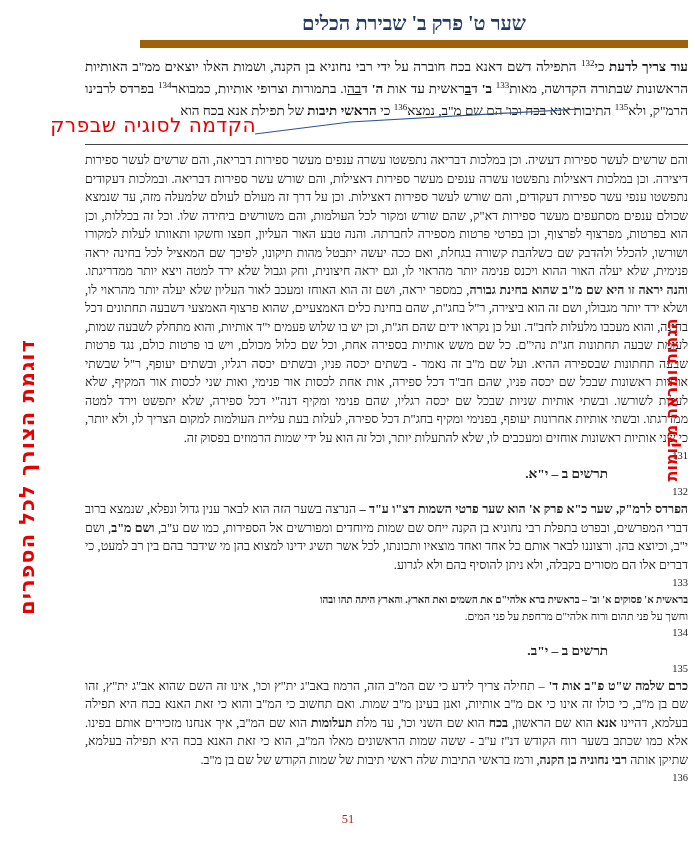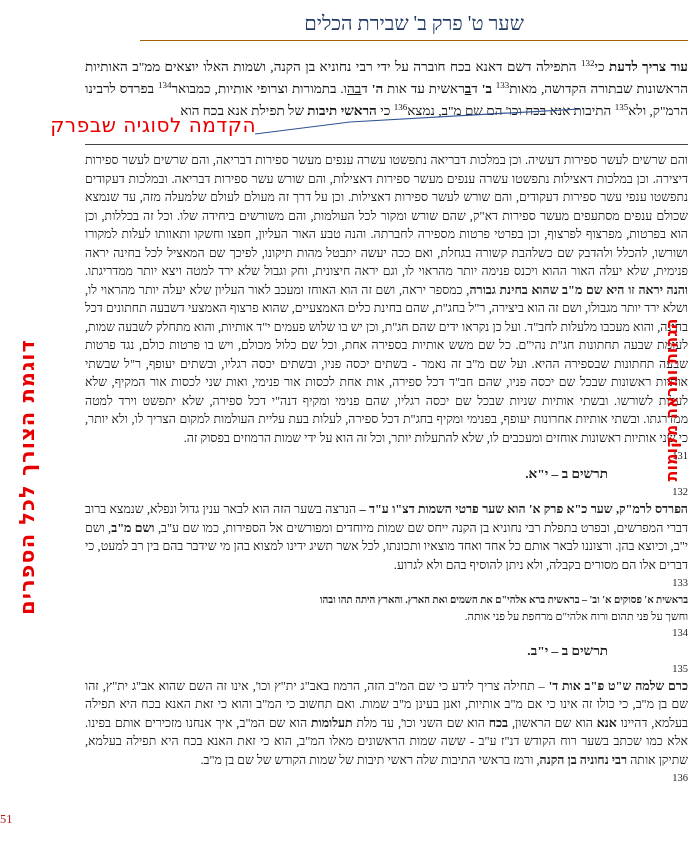--- a/index.html
+++ b/index.html
@@ -3,22 +3,22 @@
 <meta charset="utf-8">
 <style>
   html,body{margin:0;padding:0;background:#ffffff;}
   .page{
     position:relative; width:696px; height:858px; background:#fff;
     font-family:"Liberation Serif", serif; overflow:hidden;
   }
   .title{
     position:absolute; top:12px; left:140px; width:548px;
     text-align:center; direction:rtl;
-    font-size:20px; font-weight:normal; color:#1f3864;
-    padding-bottom:5px; border-bottom:1px solid #a16207;
+    font-size:20px; font-weight:bold; color:#1f3864;
+    padding-bottom:5px; border-bottom:8px solid #a16207;
   }
   .main-para{
     position:absolute; top:56px; left:85px; width:603px;
     direction:rtl; text-align:justify;
     font-size:13.5px; line-height:22px; color:#111;
   }
   .main-para sup, .fn sup{font-size:9px; line-height:0;}
   .intro-note{
     position:absolute; top:113px; left:6px; width:250px;
     direction:rtl; text-align:right;
@@ -41,21 +41,21 @@
   .n131{margin-left:380px;} .n132{margin-left:380px;} .n133{margin-left:337px;}
   .n134{margin-left:368px;} .n135{margin-left:382px;} .n136{margin-left:362px;}
   .fn-heading{
     font-weight:bold; font-size:13.5px; line-height:19px;
     padding-right:80px; text-align:right; margin:1px 0;
   }
   .verse-l1{font-weight:bold; font-size:10px; line-height:18px; text-align:right;}
   .verse-l2{font-size:11px; line-height:14.5px; text-align:right;}
   .page-num{
     position:absolute; top:812px; left:0; width:100%;
-    font-size:12.5px; color:#b91c1c;
+    text-align:center; font-size:12.5px; color:#b91c1c;
   }
   .vert{
     position:absolute; direction:rtl; white-space:nowrap;
     font-family:"DejaVu Sans", sans-serif; font-weight:bold; color:#e80000;
     transform:rotate(-90deg); text-align:center;
   }
   .vert-left{
     left:-143px; top:464px; width:340px; height:26px;
     font-size:21px; letter-spacing:1px; line-height:26px;
   }
@@ -85,21 +85,21 @@
     <div class="fn"><span>והם שרשים לעשר ספירות דעשיה. וכן במלכות דבריאה נתפשטו עשרה ענפים מעשר ספירות דבריאה, והם שרשים לעשר ספירות דיצירה. וכן במלכות דאצילות נתפשטו עשרה ענפים מעשר ספירות דאצילות, והם שורש עשר ספירות דבריאה. ובמלכות דעקודים נתפשטו ענפי עשר ספירות דעקודים, והם שורש לעשר ספירות דאצילות. וכן על דרך זה מעולם לעולם שלמעלה מזה, עד שנמצא שכולם ענפים מסתעפים מעשר ספירות דא"ק, שהם שורש ומקור לכל העולמות, והם משורשים ביחידה שלו. וכל זה בכללות, וכן הוא בפרטות, מפרצוף לפרצוף, וכן בפרטי פרטות מספירה לחברתה. והנה טבע האור העליון, חפצו וחשקו ותאוותו לעלות למקורו ושורשו, להכלל ולהדבק שם כשלהבת קשורה בגחלת, ואם ככה יעשה יתבטל מהות תיקונו, לפיכך שם המאציל לכל בחינה יראה פנימית, שלא יעלה האור ההוא ויכנס פנימה יותר מהראוי לו, וגם יראה חיצונית, וחק וגבול שלא ירד למטה ויצא יותר ממדריגתו. </span><span style="font-weight: bold;">והנה יראה זו היא שם מ"ב שהוא בחינת גבורה</span><span>, כמספר יראה, ושם זה הוא האוחז ומעכב לאור העליון שלא יעלה יותר מהראוי לו, ושלא ירד יותר מגבולו, ושם זה הוא ביצירה, ר"ל בחג"ת, שהם בחינת כלים האמצעיים, שהוא פרצוף האמצעי דשבעה תחתונים דכל בחינה, והוא מעכבו מלעלות לחב"ד. ועל כן נקראו ידים שהם חג"ת, וכן יש בו שלוש פעמים י"ד אותיות, והוא מתחלק לשבעה שמות, לעומת שבעה תחתונות חג"ת נהי"ם. כל שם משש אותיות בספירה אחת, וכל שם כלול מכולם, ויש בו פרטות כולם, נגד פרטות שבעה תחתונות שבספירה ההיא. ועל שם מ"ב זה נאמר - בשתים יכסה פניו, ובשתים יכסה רגליו, ובשתים יעופף, ר"ל שבשתי אותיות ראשונות שבכל שם יכסה פניו, שהם חב"ד דכל ספירה, אות אחת לכסות אור פנימי, ואות שני לכסות אור המקיף, שלא לעלות לשורשו. ובשתי אותיות שניות שבכל שם יכסה רגליו, שהם פנימי ומקיף דנה"י דכל ספירה, שלא יתפשט וירד למטה ממדרגתו. ובשתי אותיות אחרונות יעופף, בפנימי ומקיף בחג"ת דכל ספירה, לעלות בעת עליית העולמות למקום הצריך לו, ולא יותר, כי שני אותיות ראשונות אוחזים ומעכבים לו, שלא להתעלות יותר, וכל זה הוא על ידי שמות הרמוזים בפסוק זה.</span></div>
     <div class="fn-num n131">131</div>
 
     <div class="fn-heading">תרשים ב – י"א.</div>
     <div class="fn-num n132">132</div>
 
     <div class="fn"><span style="font-weight: bold;">הפרדס לרמ"ק, שער כ"א פרק א' הוא שער פרטי השמות דצ"ו ע"ד – </span><span>הנרצה בשער הזה הוא לבאר ענין גדול ונפלא, שנמצא ברוב דברי המפרשים, ובפרט בתפלת רבי נחוניא בן הקנה ייחס שם שמות מיוחדים ומפורשים אל הספירות, כמו שם ע"ב, </span><span style="font-weight: bold;">ושם מ"ב</span><span>, ושם י"ב, וכיוצא בהן. ורצוננו לבאר אותם כל אחד ואחד מוצאיו ותכונתו, לכל אשר תשיג ידינו למצוא בהן מי שידבר בהם בין רב למעט, כי דברים אלו הם מסורים בקבלה, ולא ניתן להוסיף בהם ולא לגרוע.</span></div>
     <div class="fn-num n133">133</div>
 
     <div class="verse-l1">בראשית א' פסוקים א' וב' – בראשית ברא אלהי"ם את השמים ואת הארץ. והארץ היתה תהו ובהו</div>
-    <div class="verse-l2">וחשך על פני תהום ורוח אלהי"ם מרחפת על פני אותה.</div>
+    <div class="verse-l2">וחשך על פני תהום ורוח אלהי"ם מרחפת על פני המים.</div>
     <div class="fn-num n134">134</div>
 
     <div class="fn-heading">תרשים ב – י"ב.</div>
     <div class="fn-num n135">135</div>
 
     <div class="fn"><span style="font-weight: bold;">כרם שלמה ש"ט פ"ב אות ד' </span><span>– תחילה צריך לידע כי שם המ"ב הזה, הרמוז באב"ג ית"ץ וכו', אינו זה השם שהוא אב"ג ית"ץ, זהו שם בן מ"ב, כי כולו זה אינו כי אם מ"ב אותיות, ואנן בעינן מ"ב שמות. ואם תחשוב כי המ"ב והוא כי זאת האנא בכח היא תפילה בעלמא, דהיינו </span><span style="font-weight: bold;">אנא</span><span> הוא שם הראשון, </span><span style="font-weight: bold;">בכח</span><span> הוא שם השני וכו', עד מלת </span><span style="font-weight: bold;">תעלומות</span><span> הוא שם המ"ב, איך אנחנו מזכירים אותם בפינו. אלא כמו שכתב בשער רוח הקודש דנ"ז ע"ב - ששה שמות הראשונים מאלו המ"ב, הוא כי זאת האנא בכח היא תפילה בעלמא, שתיקן אותה </span><span style="font-weight: bold;">רבי נחוניה בן הקנה</span><span>, ורמז בראשי התיבות שלה ראשי תיבות של שמות הקודש של שם בן מ"ב.</span></div>
     <div class="fn-num n136">136</div>
   </div>
 
   <div class="vert vert-left">דוגמת הצורך לכל הספרים</div>

